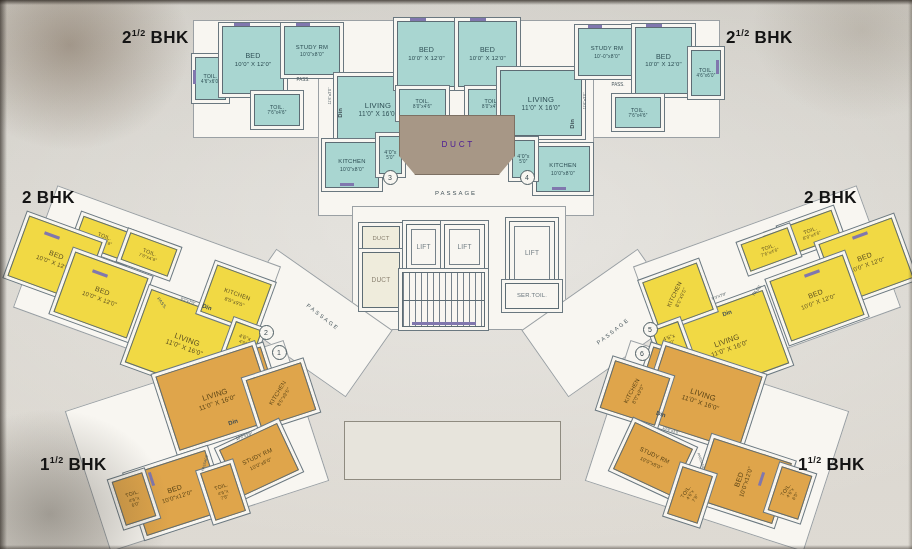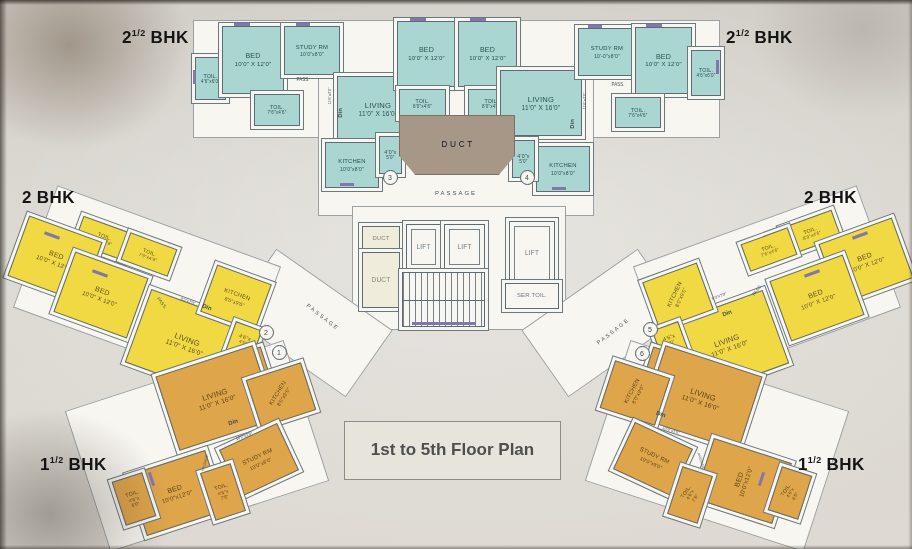--- a/index.html
+++ b/index.html
@@ -22,21 +22,21 @@
 
   .plate{position:absolute;background:var(--wall,#f7f5ef);border:1px solid #9aa0a4;}
   .room{position:absolute;display:flex;align-items:center;justify-content:center;text-align:center;
     border:1px solid var(--outline,#5d6c74);
     box-shadow:0 0 0 3px var(--wall,#f8f6f1),0 0 0 4px #6a7880;}
   .room .rlab{line-height:1.2;letter-spacing:.2px;}
   .room .rlab div:first-child{font-size:1.18em;}
   .cyan{background:var(--cyan,#a9d6d1);color:#2e4f55;}
   .yellow{background:var(--yellow,#f1d944);color:#5e5122;}
   .orange{background:var(--orange,#dfa54b);color:#5c4516;}
-  .duct{background:var(--duct,#a79786);color:#0f172a;border-color:#7d7063;}
+  .duct{background:var(--duct,#a79786);color:#4c1d95;border-color:#7d7063;}
   .cream{background:var(--cream,#efecdc);color:#8b8271;}
   .white{background:var(--wall,#f8f6f1);color:#6e7a80;}
   .chamfer{clip-path:polygon(0 0,100% 0,100% 68%,86% 100%,14% 100%,0 68%);box-shadow:none;border:1px solid #7d7063;letter-spacing:3px;}
   .lift{box-shadow:0 0 0 3px var(--wall,#f8f6f1),0 0 0 4px #6a7880,inset 0 0 0 4px var(--wall,#f8f6f1),inset 0 0 0 5px #76828a;}
   .lift::after{content:"";position:absolute;left:22%;right:22%;bottom:-2px;height:3px;background:var(--purple,#8077ae);}
   .stairs{background:
       repeating-linear-gradient(90deg,#76828c 0 1px,rgba(0,0,0,0) 1px 6px),
       var(--wall,#f8f6f1);}
   .stairs::after{content:"";position:absolute;left:0;right:0;top:50%;height:1px;background:#5d6c74;}
   .sill{position:absolute;background:var(--purple,#8077ae);}
@@ -451,15 +451,14 @@
     <span class="n">2</span><sup></sup><span class="s">BHK</span>
   </div>
   <div class="bhk" style="left:40px;top:455px">
     <span class="n">1</span><sup>1/2</sup><span class="s">BHK</span>
   </div>
   <div class="bhk" style="left:798px;top:455px">
     <span class="n">1</span><sup>1/2</sup><span class="s">BHK</span>
   </div>
 
   <div class="titlebox">
-    <div>1st to 5th Floor Plan</div>
   </div>
 </div>
 
 </body></html>

